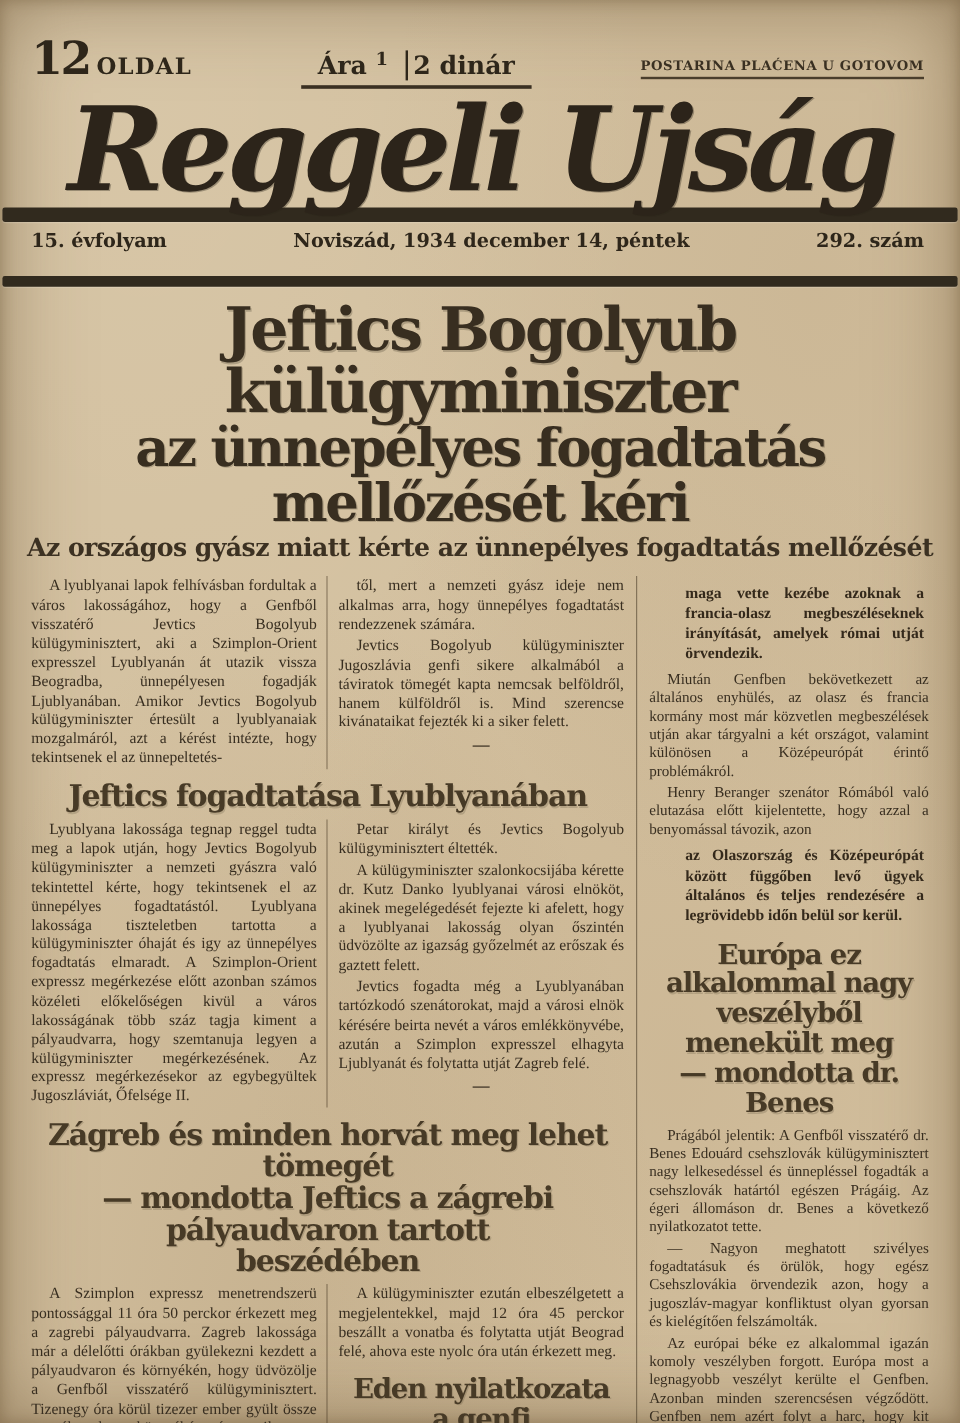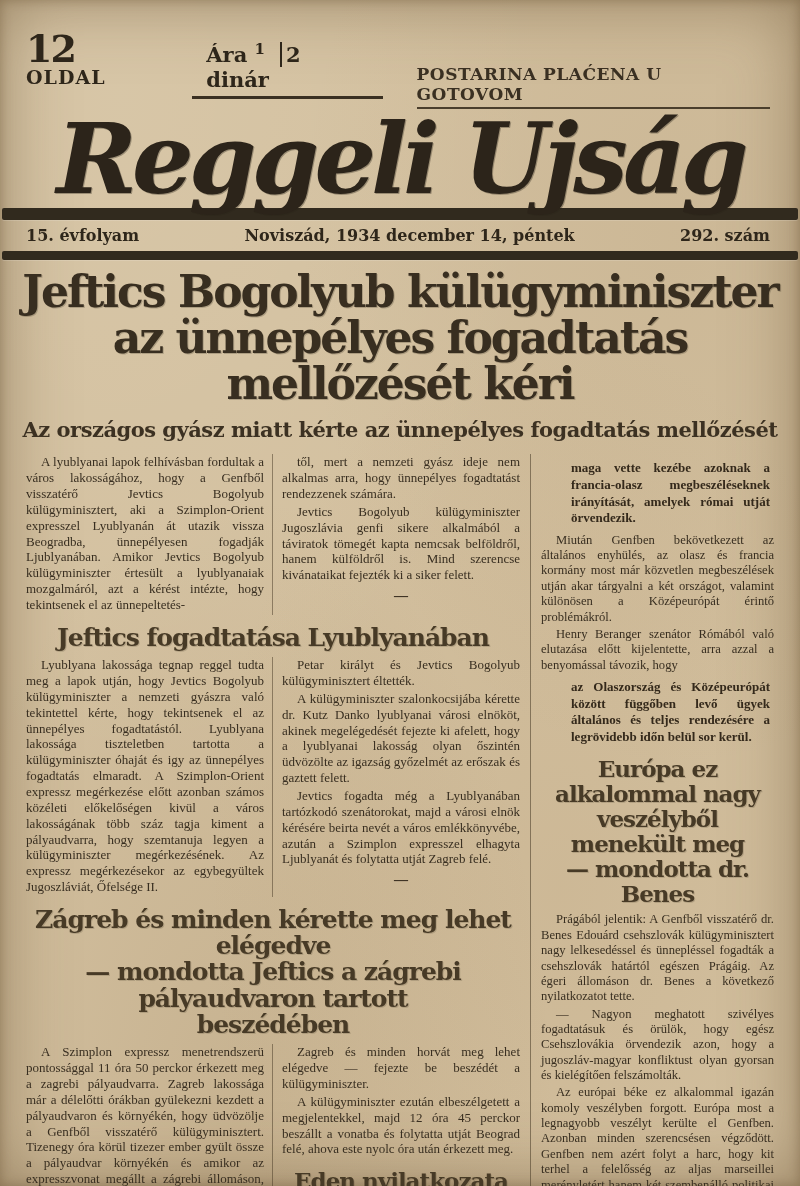--- a/index.html
+++ b/index.html
@@ -20,43 +20,43 @@
   }
   
   .topstrip{display:flex;align-items:flex-start;justify-content:space-between;padding:34px 30px 0 26px;gap:34px;}
   .pages-label{font-family:"DejaVu Serif",serif;font-weight:bold;color:#2e261a;}
   .pages-label .big{font-size:38px;line-height:.8;letter-spacing:-2px;}
   .pages-label .small{font-size:19px;letter-spacing:1px;}
   .price{font-family:"DejaVu Serif",serif;font-weight:bold;font-size:21px;color:#2e261a;
          border-bottom:3px solid #3a3022;padding:0 14px 4px 14px;margin-top:6px;}
   .price sup{font-size:15px;}
   .price .den{border-left:2px solid #2e261a;padding-left:4px;margin-left:15px;}
-  .postage{font-family:"DejaVu Serif",serif;font-weight:bold;font-size:17px;letter-spacing:.5px;
-           color:#3a3022;border-bottom:2px solid #4a3e2c;padding-bottom:3px;margin-top:30px;}
+  .postage{font-family:"DejaVu Serif",serif;font-weight:bold;font-size:11px;letter-spacing:.5px;
+           color:#3a3022;border-bottom:2px solid #4a3e2c;padding-bottom:3px;margin-top:14px;}
   
   .masthead{ text-align:center;margin-top:2px; }
   .masthead .title{
     font-family:"DejaVu Serif",serif;font-weight:bold;font-style:italic;
     font-size:97px;line-height:1.0;letter-spacing:-5px;color:#2c241a;
     text-shadow:1px 1px 0 rgba(44,36,26,.35);
     white-space:nowrap;
   }
   .bar{height:12px;background:#312a1e;border-radius:2px;margin:0 2px;
        box-shadow:0 1px 0 rgba(255,255,255,.15);}
   .bar.thin{height:9px;}
   .issue-row{display:flex;justify-content:space-between;align-items:center;
-             padding:6px 30px 6px 26px;font-family:"DejaVu Serif",serif;font-weight:bold;
+             padding:6px 30px 20px 26px;font-family:"DejaVu Serif",serif;font-weight:bold;
              font-size:16px;color:#2e261a;}
   
   .main-headline{text-align:center;margin-top:10px;color:#382e20;
                  font-family:"DejaVu Serif",serif;font-weight:bold;}
-  .main-headline .l1{font-size:44px;line-height:1.02;letter-spacing:-2px;text-shadow:1px 1px 0 rgba(56,46,32,.25);}
+  .main-headline .l1{font-size:50px;line-height:1.02;letter-spacing:-2px;text-shadow:1px 1px 0 rgba(56,46,32,.25);}
   .main-headline .l2{font-size:44px;line-height:1.05;letter-spacing:-2px;text-shadow:1px 1px 0 rgba(56,46,32,.25);}
   .subhead{text-align:center;font-family:"DejaVu Serif",serif;font-weight:bold;
-           font-size:21px;letter-spacing:-.5px;color:#3c3122;margin-top:10px;}
+           font-size:21px;letter-spacing:-.5px;color:#3c3122;}
   
   .content{display:flex;padding:12px 26px 0 26px;}
   .left-group{width:494px;flex:0 0 auto;}
   .right-col{flex:1;border-left:1px solid rgba(70,56,36,.55);padding-left:10px;margin-left:10px;}
   .two-col{display:flex;}
   .two-col .col{width:50%;box-sizing:border-box;}
   .two-col .col-a{padding-right:8px;border-right:1px solid rgba(70,56,36,.5);}
   .two-col .col-b{padding-left:9px;}
   p.body{font-size:13px;line-height:1.22;text-align:justify;text-indent:15px;
          margin:0 0 2px 0;color:#382e20;}
@@ -128,47 +128,46 @@
         </div>
         <div class="col col-b">
           <p class="body">Petar királyt és Jevtics Bogolyub külügyminisztert éltették.</p>
           <p class="body">A külügyminiszter szalonkocsijába kérette dr. Kutz Danko lyublyanai városi elnököt, akinek megelégedését fejezte ki afelett, hogy a lyublyanai lakosság olyan őszintén üdvözölte az igazság győzelmét az erőszak és gaztett felett.</p>
           <p class="body">Jevtics fogadta még a Lyublyanában tartózkodó szenátorokat, majd a városi elnök kérésére beirta nevét a város emlékkönyvébe, azután a Szimplon expresszel elhagyta Ljublyanát és folytatta utját Zagreb felé.</p>
           <div class="divider">—</div>
         </div>
       </div>
 
       <h2 class="section size-l">
-        <span style="display:block">Zágreb és minden kérette meg lehet elégedve</span>
+        <span style="display:block">Zágreb és minden horvát meg lehet tömegét</span>
         <span style="display:block">— mondotta Jeftics a zágrebi pályaudvaron tartott</span>
         <span style="display:block">beszédében</span>
       </h2>
 
       <div class="two-col">
         <div class="col col-a">
           <p class="body">A Szimplon expressz menetrendszerü pontossággal 11 óra 50 perckor érkezett meg a zagrebi pályaudvarra. Zagreb lakossága már a délelőtti órákban gyülekezni kezdett a pályaudvaron és környékén, hogy üdvözölje a Genfből visszatérő külügyminisztert. Tizenegy óra körül tizezer ember gyült össze a pályaudvar környékén és amikor az expresszvonat megállt a zágrebi állomáson, egetverő éljenzés fogadta. Az egybegyültek Őfelsége II. Petar királyt, Jugoszláviát és Jevtics Bogolyub külügyminisztert éltették. A szalonkocsiból kiszálló külügyminisztert Erber zagrebi városi elnök fogadta számos szenátor, képviselő és más előkelő személyiség élén.</p>
 
         </div>
         <div class="col col-b">
-          <p class="body">Zagreb és minden horvát meg lehet elégedve — fejezte be beszédét a külügyminiszter.</p>
           <p class="body">A külügyminiszter ezután elbeszélgetett a megjelentekkel, majd 12 óra 45 perckor beszállt a vonatba és folytatta utját Beograd felé, ahova este nyolc óra után érkezett meg.</p>
 
           <h2 class="section size-m">
             <span style="display:block">Eden nyilatkozata</span>
             <span style="display:block">a genfi eredményekről</span>
           </h2>
 
         </div>
       </div>
     </div>
 
     <div class="right-col">
       <p class="emph">maga vette kezébe azoknak a francia-olasz megbeszéléseknek irányítását, amelyek római utját örvendezik.</p>
       <p class="body">Miután Genfben bekövetkezett az általános enyhülés, az olasz és francia kormány most már közvetlen megbeszélések utján akar tárgyalni a két országot, valamint különösen a Középeurópát érintő problémákról.</p>
-      <p class="body">Henry Beranger szenátor Rómából való elutazása előtt kijelentette, arra azzal a benyomással távozik, hogy</p>
+      <p class="body">Henry Beranger szenátor Rómából való elutazása előtt kijelentette, hogy azzal a benyomással távozik, azon</p>
       <p class="emph">az Olaszország és Középeurópát között függőben levő ügyek általános és teljes rendezésére a legrövidebb időn belül sor kerül.</p>
 
       <h2 class="section size-m">
         <span style="display:block">Európa ez alkalommal nagy</span>
         <span style="display:block">veszélyből menekült meg</span>
         <span style="display:block">— mondotta dr. Benes</span>
       </h2>
       <p class="body">Prágából jelentik: A Genfből visszatérő dr. Benes Edouárd csehszlovák külügyminisztert nagy lelkesedéssel és ünnepléssel fogadták a csehszlovák határtól egészen Prágáig. Az égeri állomáson dr. Benes a következő nyilatkozatot tette.</p>
       <p class="body">— Nagyon meghatott szivélyes fogadtatásuk és örülök, hogy egész Csehszlovákia örvendezik azon, hogy a jugoszláv-magyar konfliktust olyan gyorsan és kielégítően felszámolták.</p>
       <p class="body">Az európai béke ez alkalommal igazán komoly veszélyben forgott. Európa most a legnagyobb veszélyt kerülte el Genfben. Azonban minden szerencsésen végződött. Genfben nem azért folyt a harc, hogy kit terhel a felelősség az aljas marseillei merényletért hanem két szembenálló politikai koncepció ütközött össze egymással. A mienk győzött. Mi és Jugoszlávia teljesen meg lehetünk elégedve az elért eredménnyel.</p>

